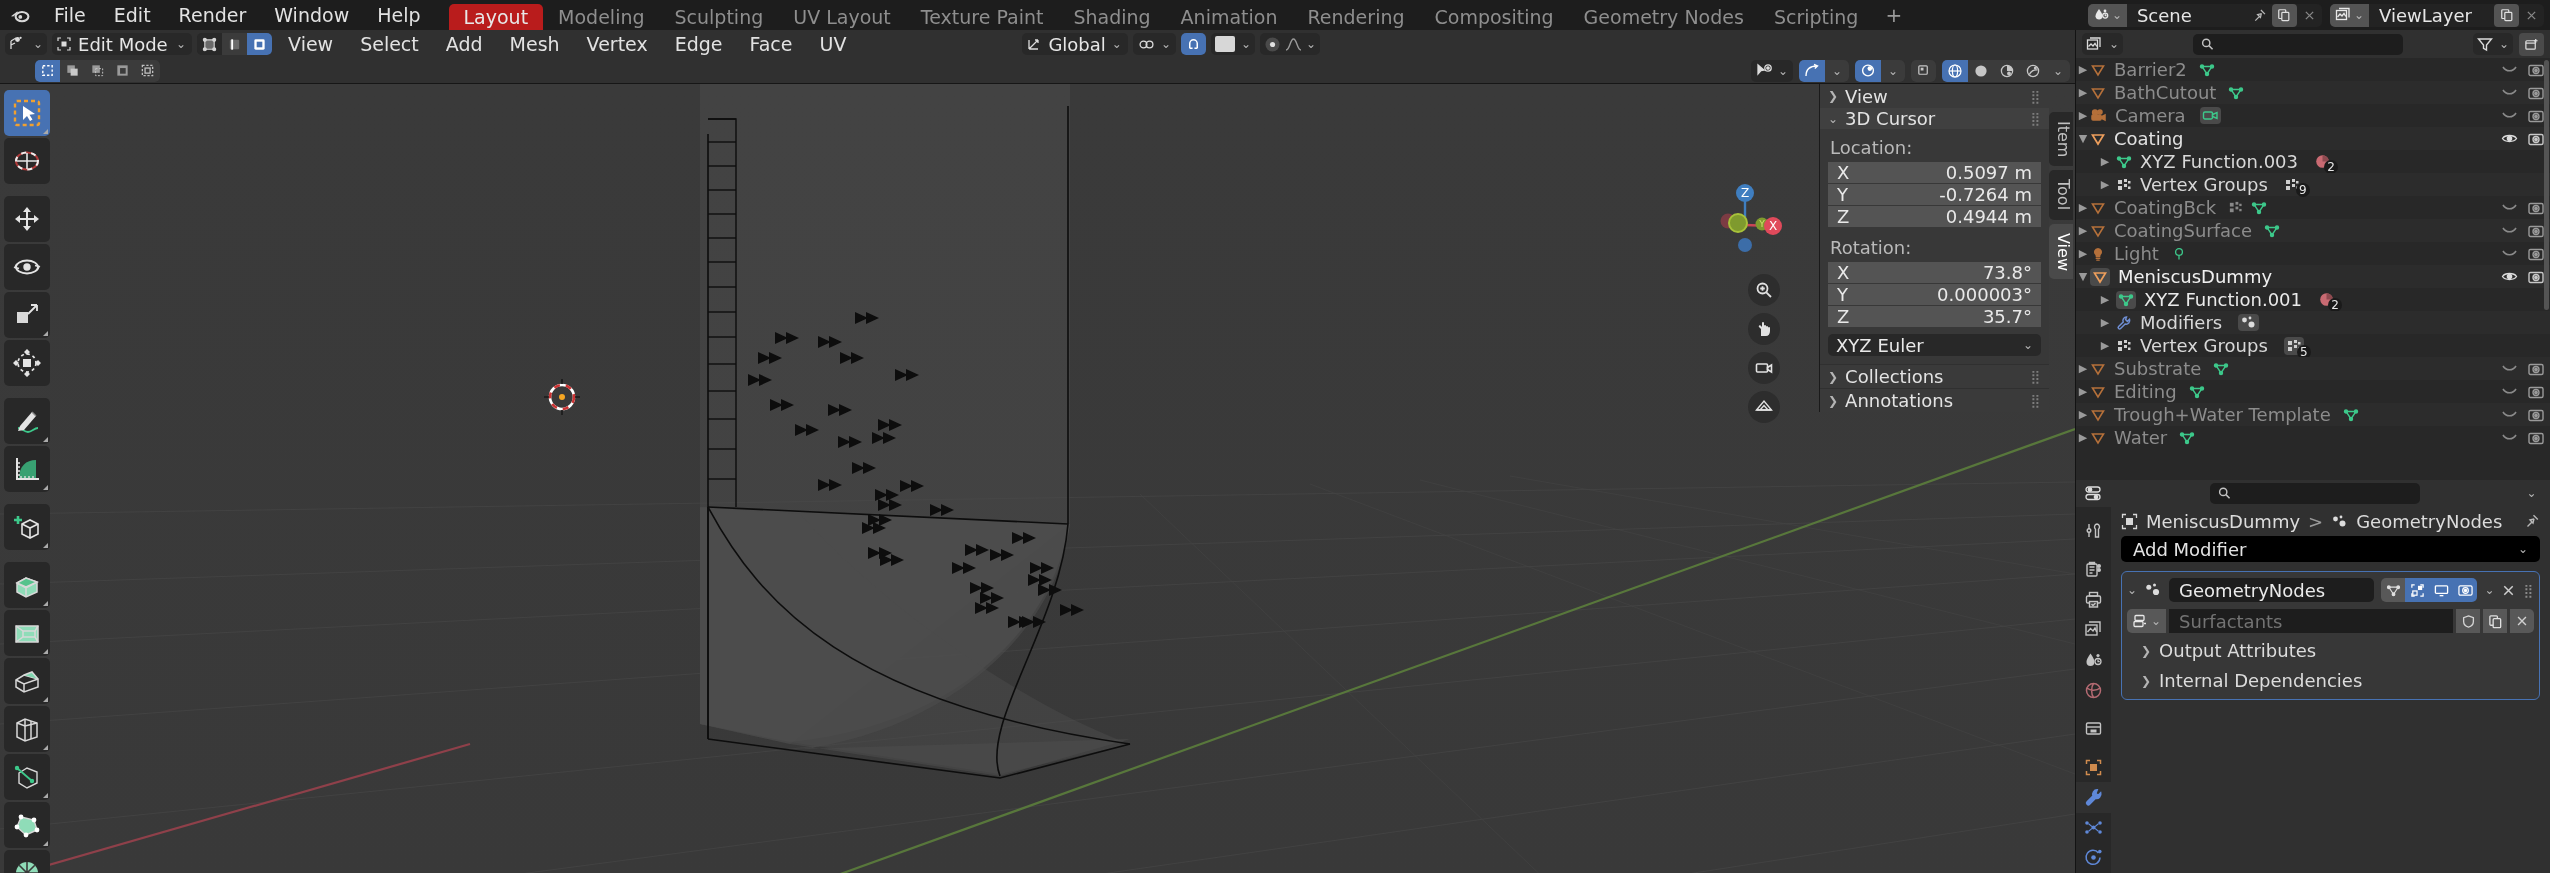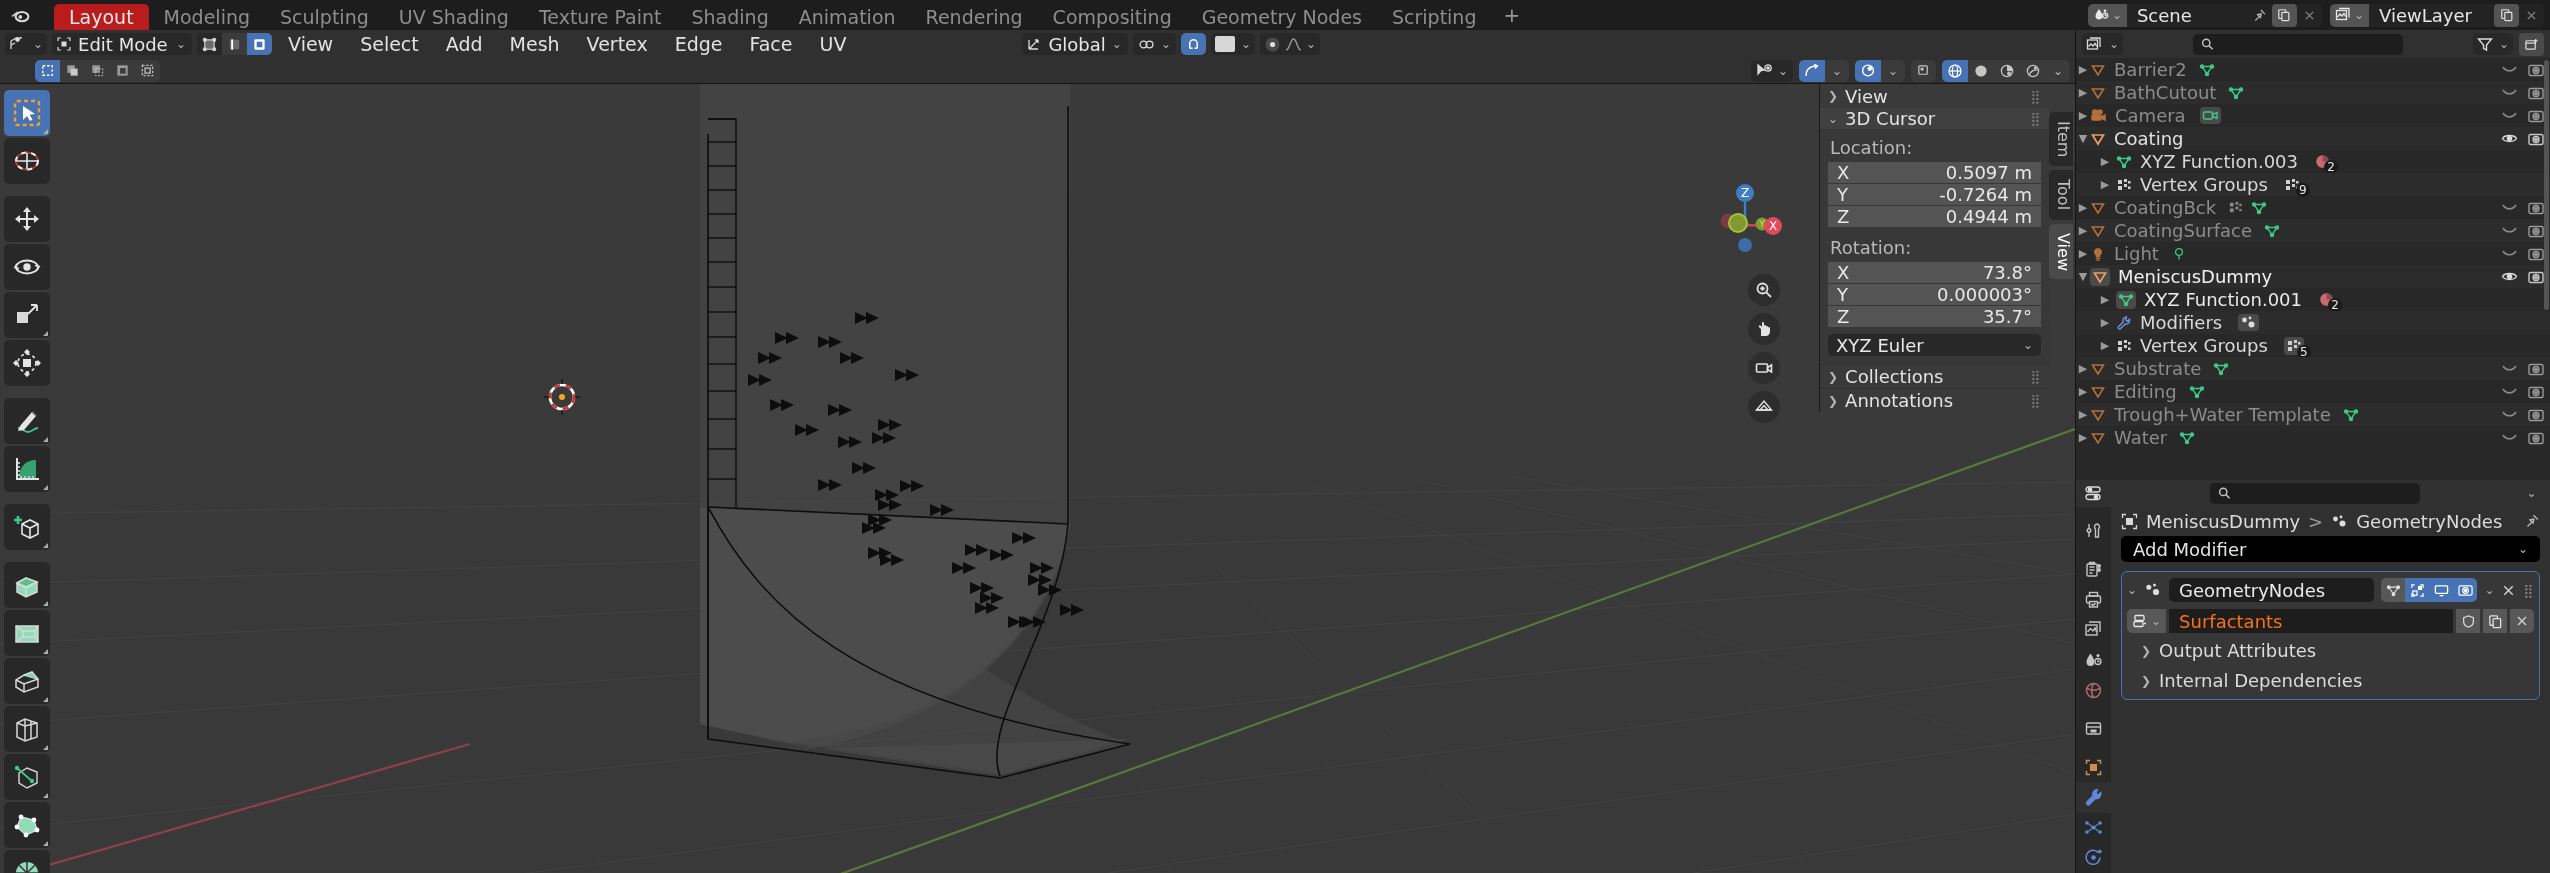--- a/index.html
+++ b/index.html
@@ -122,21 +122,21 @@
   .add-mod .chev{ margin-left:auto; }
   .mod-panel{ border:1px solid #4772b3; border-radius:6px; background:#373737; padding:5px; }
   .mod-hdr{ height:26px; display:flex; align-items:center; gap:7px; }
   .mod-name{ flex:1; background:#1d1d1d; border-radius:5px; height:24px; display:flex; align-items:center; padding:0 10px; font-size:18px; color:#eaeaea;}
   .mod-btn{ width:24px; height:24px; display:flex; align-items:center; justify-content:center; background:#585858; }
   .mod-btn.on{ background:#4772b3; }
   .mod-btn.first{ border-radius:5px 0 0 5px;}
   .mod-btn.last{ border-radius:0 5px 5px 0;}
   .mod-row2{ height:26px; display:flex; align-items:center; gap:3px; margin-top:5px;}
   .ng-pick{ background:#585858; border-radius:5px 0 0 5px; height:24px; display:flex; align-items:center; padding:0 5px; gap:3px;}
-  .ng-name{ flex:1; background:#1d1d1d; height:24px; display:flex; align-items:center; padding:0 10px; font-size:18px; color:#f97316;}
+  .ng-name{ flex:1; background:#1d1d1d; height:24px; display:flex; align-items:center; padding:0 10px; font-size:18px; color:#737373;}
   .ng-btn{ width:24px; height:24px; background:#585858; display:flex; align-items:center; justify-content:center;}
   .sub-row{ height:27px; display:flex; align-items:center; gap:8px; padding-left:14px; font-size:18px; color:#dcdcdc; margin-top:3px;}
 
   svg{ display:block; }
   .ico{ display:inline-flex; align-items:center; justify-content:center; }
 </style>
 </head>
 <body>
 
 <div class="root">
@@ -144,25 +144,32 @@
   <div class="topbar">
     <div class="blender-logo">
       <svg width="24" height="24" viewBox="0 0 24 24">
           <g fill="#d8d8d8">
             <path d="M3 13.2 L9.5 8.2 L9.5 10.1 L5.2 13.4 Z"></path>
             <ellipse cx="14" cy="13.6" rx="6.4" ry="4.6" fill="none" stroke="#d8d8d8" stroke-width="2.1"></ellipse>
             <circle cx="12.3" cy="13.9" r="1.9" fill="#d8d8d8"></circle>
           </g>
         </svg>
     </div>
+    <div class="menu-list">
+      <div class="menu-item">File</div>
+      <div class="menu-item">Edit</div>
+      <div class="menu-item">Render</div>
+      <div class="menu-item">Window</div>
+      <div class="menu-item">Help</div>
+    </div>
     <div class="ws-tabs">
       <div class="ws-tab active">Layout</div>
       <div class="ws-tab">Modeling</div>
       <div class="ws-tab">Sculpting</div>
-      <div class="ws-tab">UV Shading</div>
+      <div class="ws-tab">UV Layout</div>
       <div class="ws-tab">Texture Paint</div>
       <div class="ws-tab">Shading</div>
       <div class="ws-tab">Animation</div>
       <div class="ws-tab">Rendering</div>
       <div class="ws-tab">Compositing</div>
       <div class="ws-tab">Geometry Nodes</div>
       <div class="ws-tab">Scripting</div>
       <div class="ws-plus">+</div>
     </div>
 

